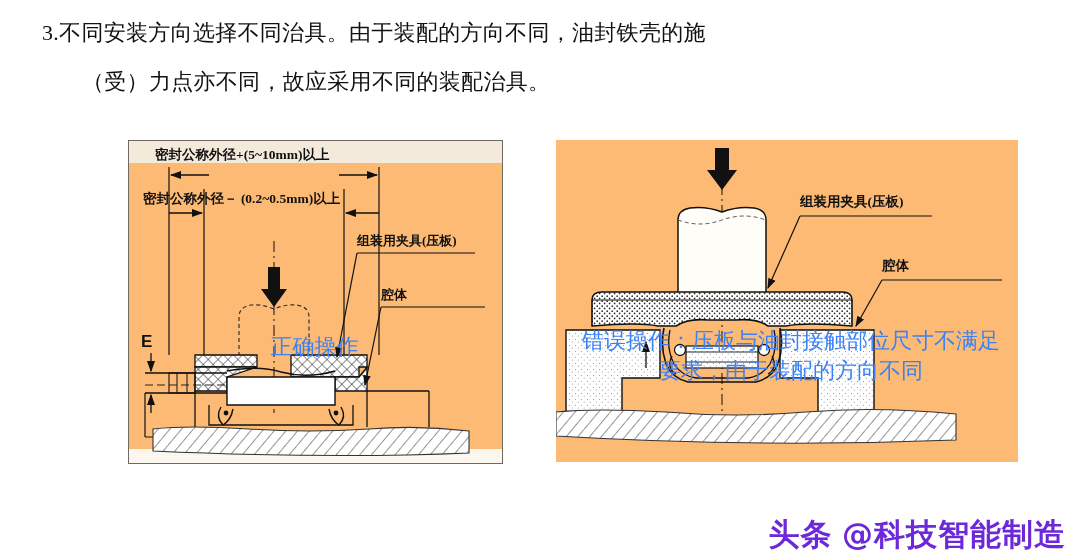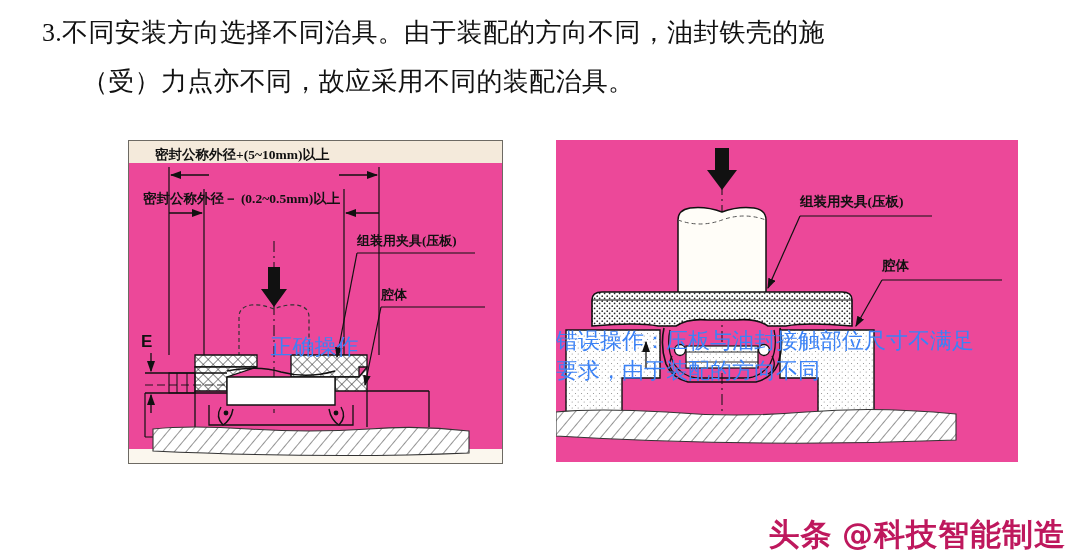--- a/index.html
+++ b/index.html
@@ -17,42 +17,42 @@
   }
 
   
   .header-block {
     position: absolute;
     left: 42px;
     top: 8px;
     width: 1010px;
   }
   .header-line {
-    font-size: 26px;
+    font-size: 22px;
     line-height: 49px;
     white-space: nowrap;
     letter-spacing: 0.3px;
     color: #111111;
   }
   .header-line.line2 {
     padding-left: 40px;
   }
 
   
   .figures {
     position: absolute;
     left: 0;
     top: 136px;
     width: 1080px;
     height: 360px;
   }
 
   .panel {
     position: absolute;
-    background: #ec4899;
+    background: #fdba74;
   }
   .panel-left {
     left: 128px;
     top: 4px;
     width: 373px;
     height: 322px;
     border: 1.5px solid #6d6a63;
   }
   .panel-left .cream-band {
     position: absolute;
@@ -96,32 +96,32 @@
   .caption-correct {
     left: 128px;
     top: 332px;
     width: 373px;
     text-align: center;
   }
   .caption-wrong {
     left: 556px;
     top: 326px;
     width: 470px;
-    text-align: left;
+    text-align: center;
   }
   .caption-wrong .cw-line { white-space: nowrap; }
 
   
   .watermark {
     position: absolute;
     right: 14px;
     bottom: 4px;
     font-size: 31px;
     font-weight: bold;
-    color: #be185d;
+    color: #6d28d9;
     letter-spacing: 1px;
     font-family: "Liberation Sans", sans-serif;
     white-space: nowrap;
   }
   .watermark .wm-at { font-family: "DejaVu Sans", sans-serif; }
 
   
   .dlabel {
     font-family: "Liberation Serif", serif;
     font-weight: bold;

